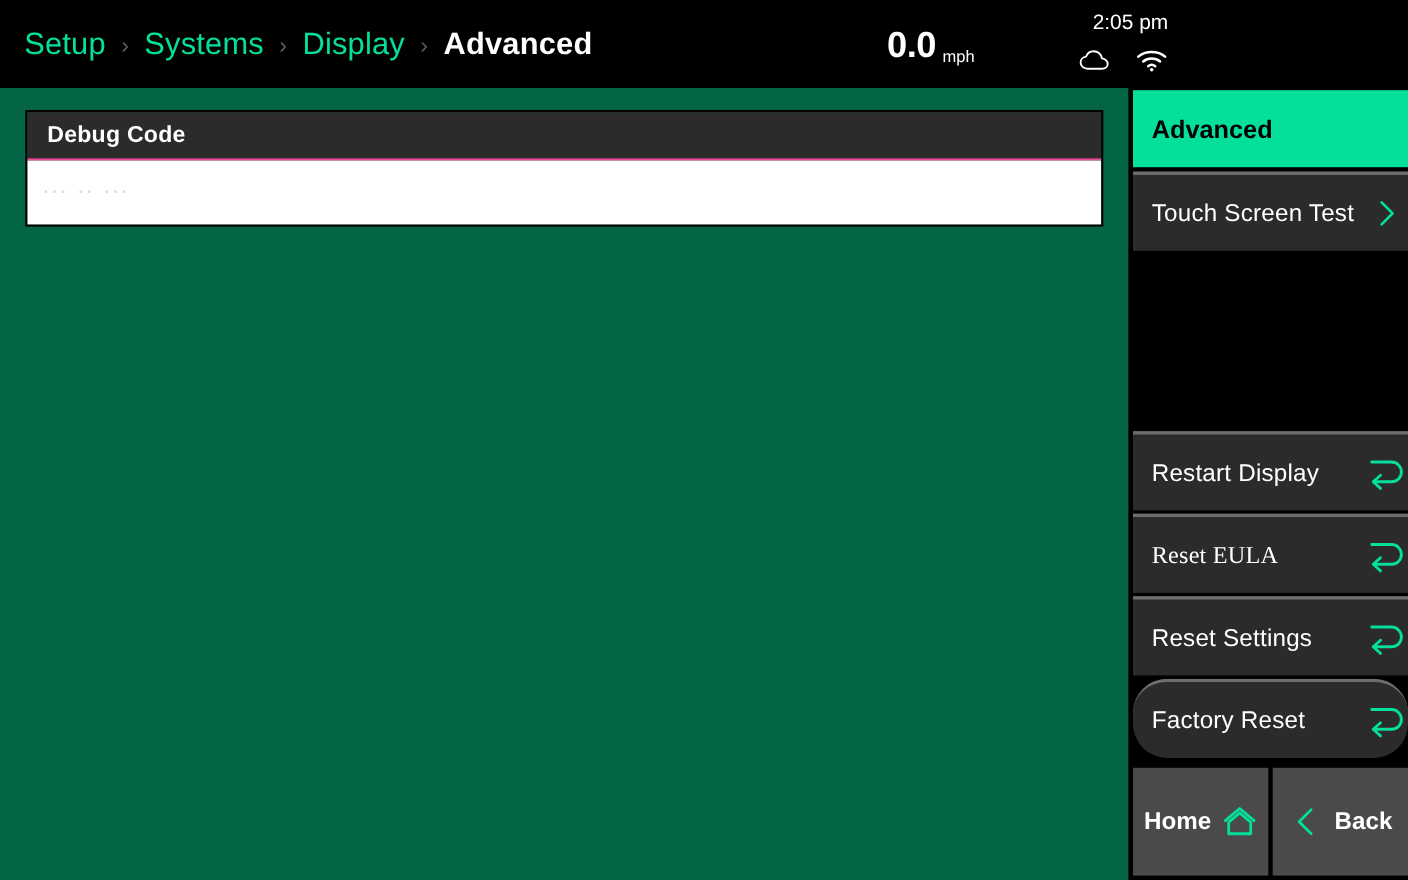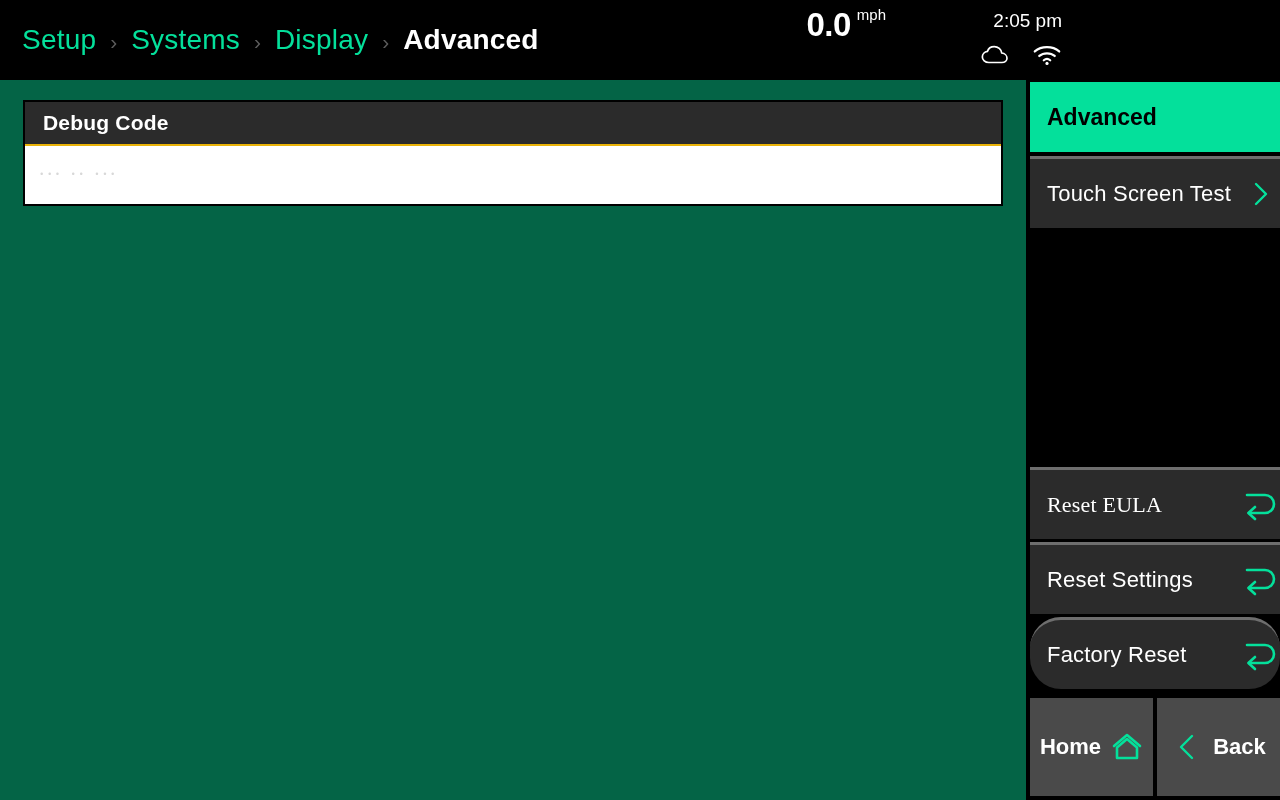--- a/index.html
+++ b/index.html
@@ -22,22 +22,22 @@
   }
   .crumb {
     font-size: 28px; color: #04e09b; letter-spacing: 0.2px; white-space: nowrap;
   }
   .crumb.current { color: #ffffff; font-weight: bold; }
   .crumb-sep {
     color: #5d5d5d; font-size: 21px; padding: 0 14px; line-height: 1;
     position: relative; top: 1px;
   }
   #speed-block {
-    position: absolute; right: 192px; top: 6px;
-    display: flex; align-items: flex-start;
+    position: absolute; right: 192px; top: 22px;
+    display: flex; align-items: flex-end;
   }
   #speed-value { font-size: 33px; font-weight: bold; color: #ffffff; letter-spacing: -0.5px; }
   #speed-unit { font-size: 15px; color: #ffffff; margin-left: 6px; }
   #clock {
     position: absolute; right: 16px; top: 10px;
     font-size: 19px; color: #ffffff;
   }
   #status-icons {
     position: absolute; right: 16px; top: 44px;
     display: flex; align-items: center; gap: 22px;
@@ -48,21 +48,21 @@
   #content {
     position: absolute; left: 0; top: 80px; width: 1026px; height: 720px;
     background: #046446;
   }
   #debug-panel {
     position: absolute; left: 23px; top: 20px; width: 980px;
     border: 2px solid #000;
   }
   #debug-header {
     background: #2b2b2b; height: 44px; display: flex; align-items: center;
-    padding-left: 18px; border-bottom: 2px solid #eab308;
+    padding-left: 18px; border-bottom: 2px solid #ec4899;
   }
   #debug-title { font-size: 21px; color: #ffffff; font-weight: bold; letter-spacing: 0.2px; }
   #debug-input {
     background: #ffffff; height: 58px; display: flex; align-items: center;
     padding-left: 14px;
   }
   #debug-placeholder {
     font-size: 9px; color: #d8d8d8; letter-spacing: 2.5px;
     font-family: "Liberation Mono", monospace;
   }
@@ -164,20 +164,29 @@
 
     <div class="side-item" id="item-touch">
       <span class="side-item-label">Touch Screen Test</span>
       <span class="side-icon">
         <svg viewBox="0 0 34 34" width="34" height="34">
           <path d="M12 7 L22 17 L12 27" fill="none" stroke="#04e09b" stroke-width="2.4" stroke-linecap="round" stroke-linejoin="round"></path>
         </svg>
       </span>
     </div>
 
+    <div class="side-item" id="item-restart">
+      <span class="side-item-label">Restart Display</span>
+      <span class="side-icon">
+        <svg viewBox="0 0 34 34" width="34" height="34">
+          <path d="M3 7 H21 A9 9 0 0 1 21 25 H5" fill="none" stroke="#04e09b" stroke-width="2.6" stroke-linecap="round" stroke-linejoin="round"></path>
+          <path d="M11 19 L4.4 25 L11 31" fill="none" stroke="#04e09b" stroke-width="2.6" stroke-linecap="round" stroke-linejoin="round"></path>
+        </svg>
+      </span>
+    </div>
 
     <div class="side-item" id="item-eula">
       <span class="side-item-label">Reset EULA</span>
       <span class="side-icon">
         <svg viewBox="0 0 34 34" width="34" height="34">
           <path d="M3 7 H21 A9 9 0 0 1 21 25 H5" fill="none" stroke="#04e09b" stroke-width="2.6" stroke-linecap="round" stroke-linejoin="round"></path>
           <path d="M11 19 L4.4 25 L11 31" fill="none" stroke="#04e09b" stroke-width="2.6" stroke-linecap="round" stroke-linejoin="round"></path>
         </svg>
       </span>
     </div>

